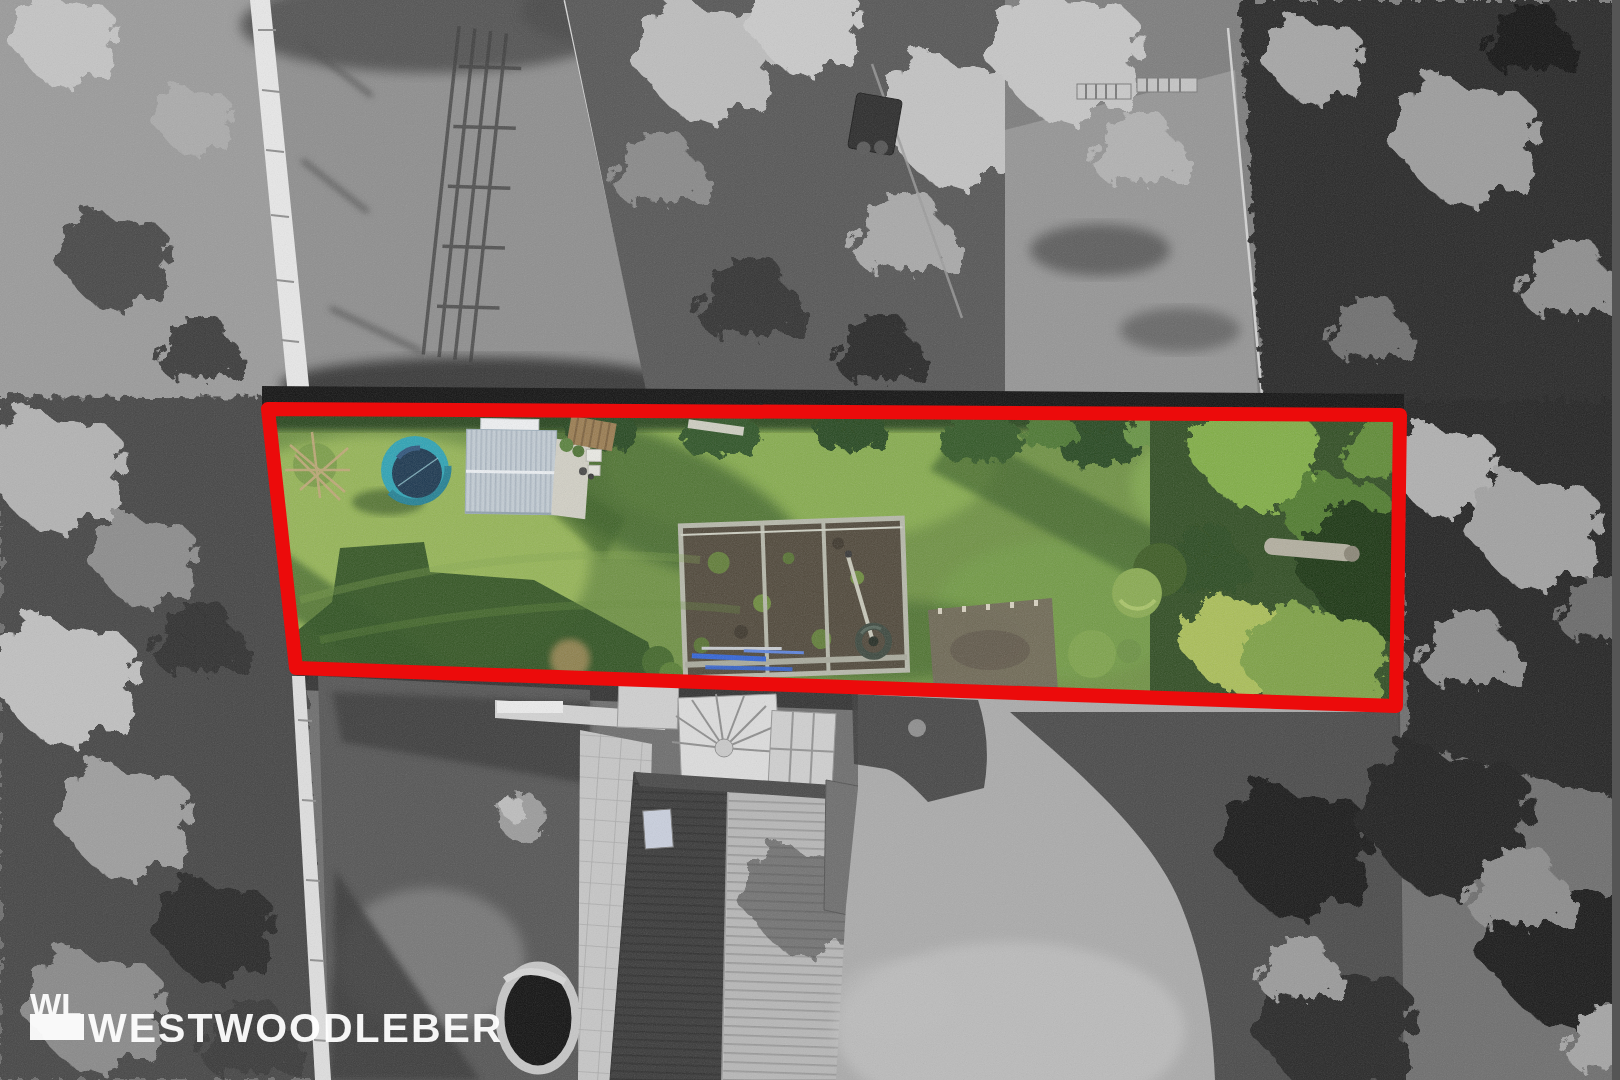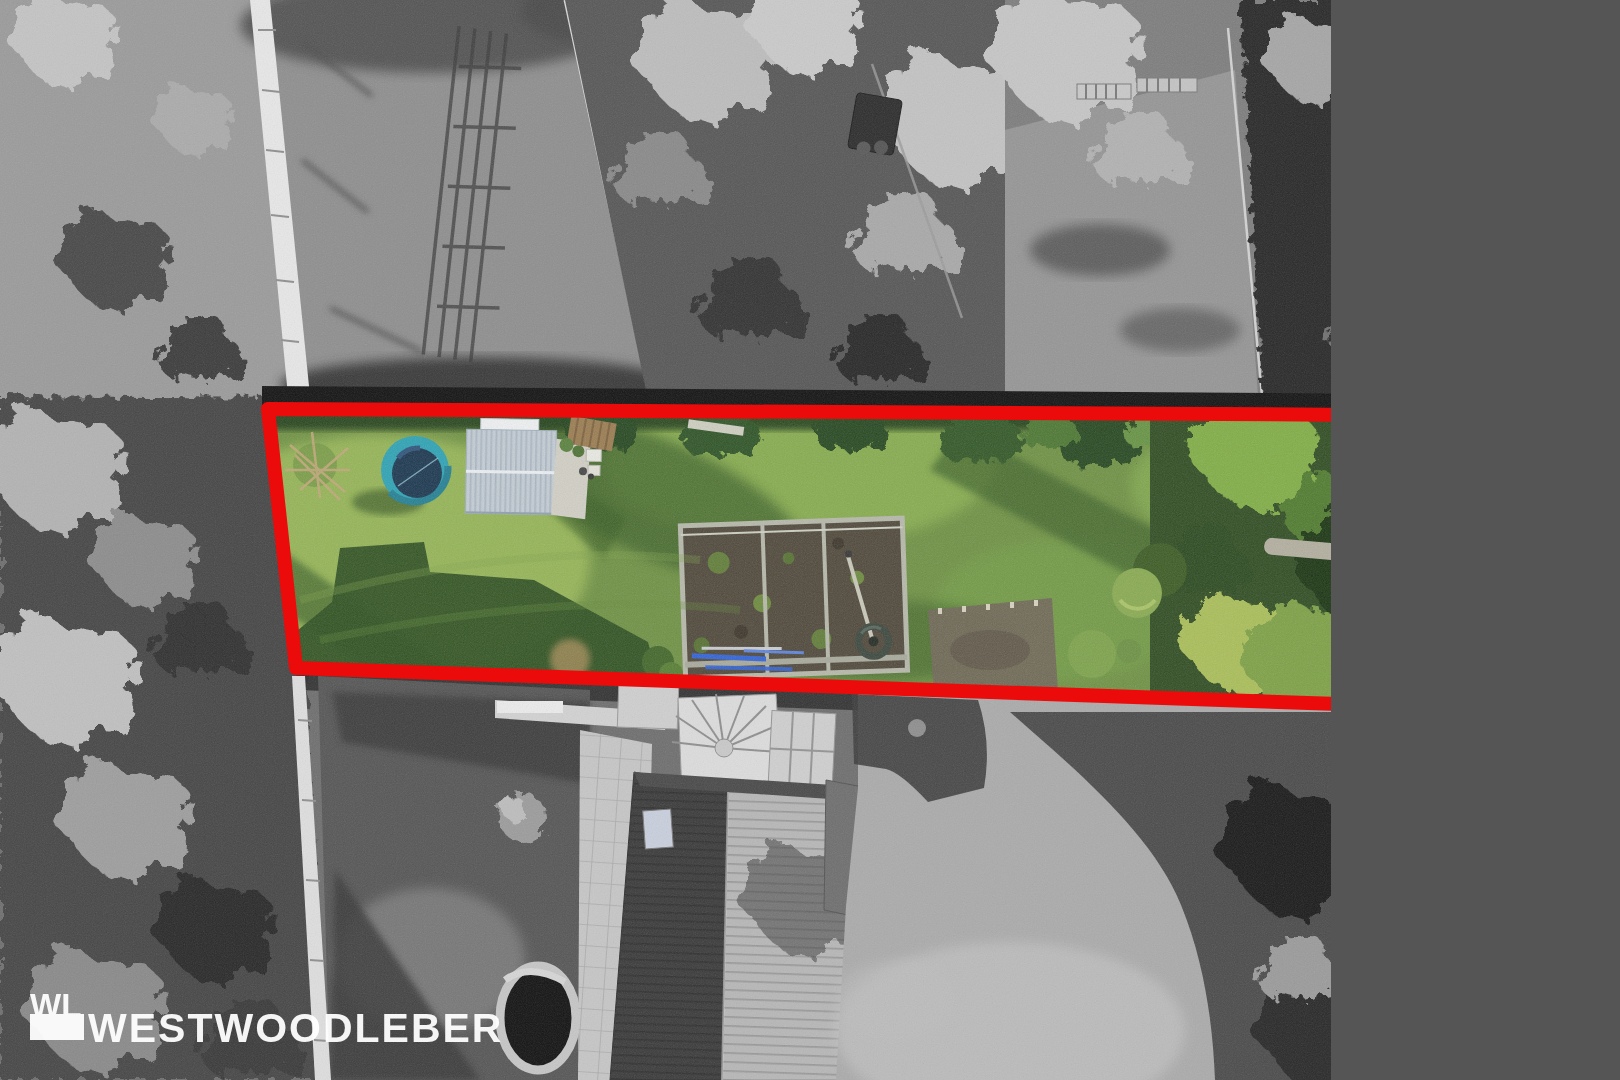--- a/index.html
+++ b/index.html
@@ -1,16 +1,16 @@
 <!DOCTYPE html>
 <html><head>
 <meta charset="utf-8">
 <style>
   html,body{margin:0;padding:0;background:#555;}
-  .stage{position:relative;width:1331px;height:1080px;overflow:hidden;font-family:"Liberation Sans",sans-serif;}
+  .stage{position:relative;width:1612px;height:1080px;overflow:hidden;font-family:"Liberation Sans",sans-serif;}
   svg{display:block;}
   .brand-text{font-family:"Liberation Sans",sans-serif;font-weight:bold;letter-spacing:2px;}
   .mono-text{font-family:"Liberation Sans",sans-serif;font-weight:bold;}
 </style>
 </head>
 <body>
 
 <div class="stage">
 <svg width="1620" height="1080" viewBox="0 0 1620 1080" xmlns="http://www.w3.org/2000/svg">
   <defs>

